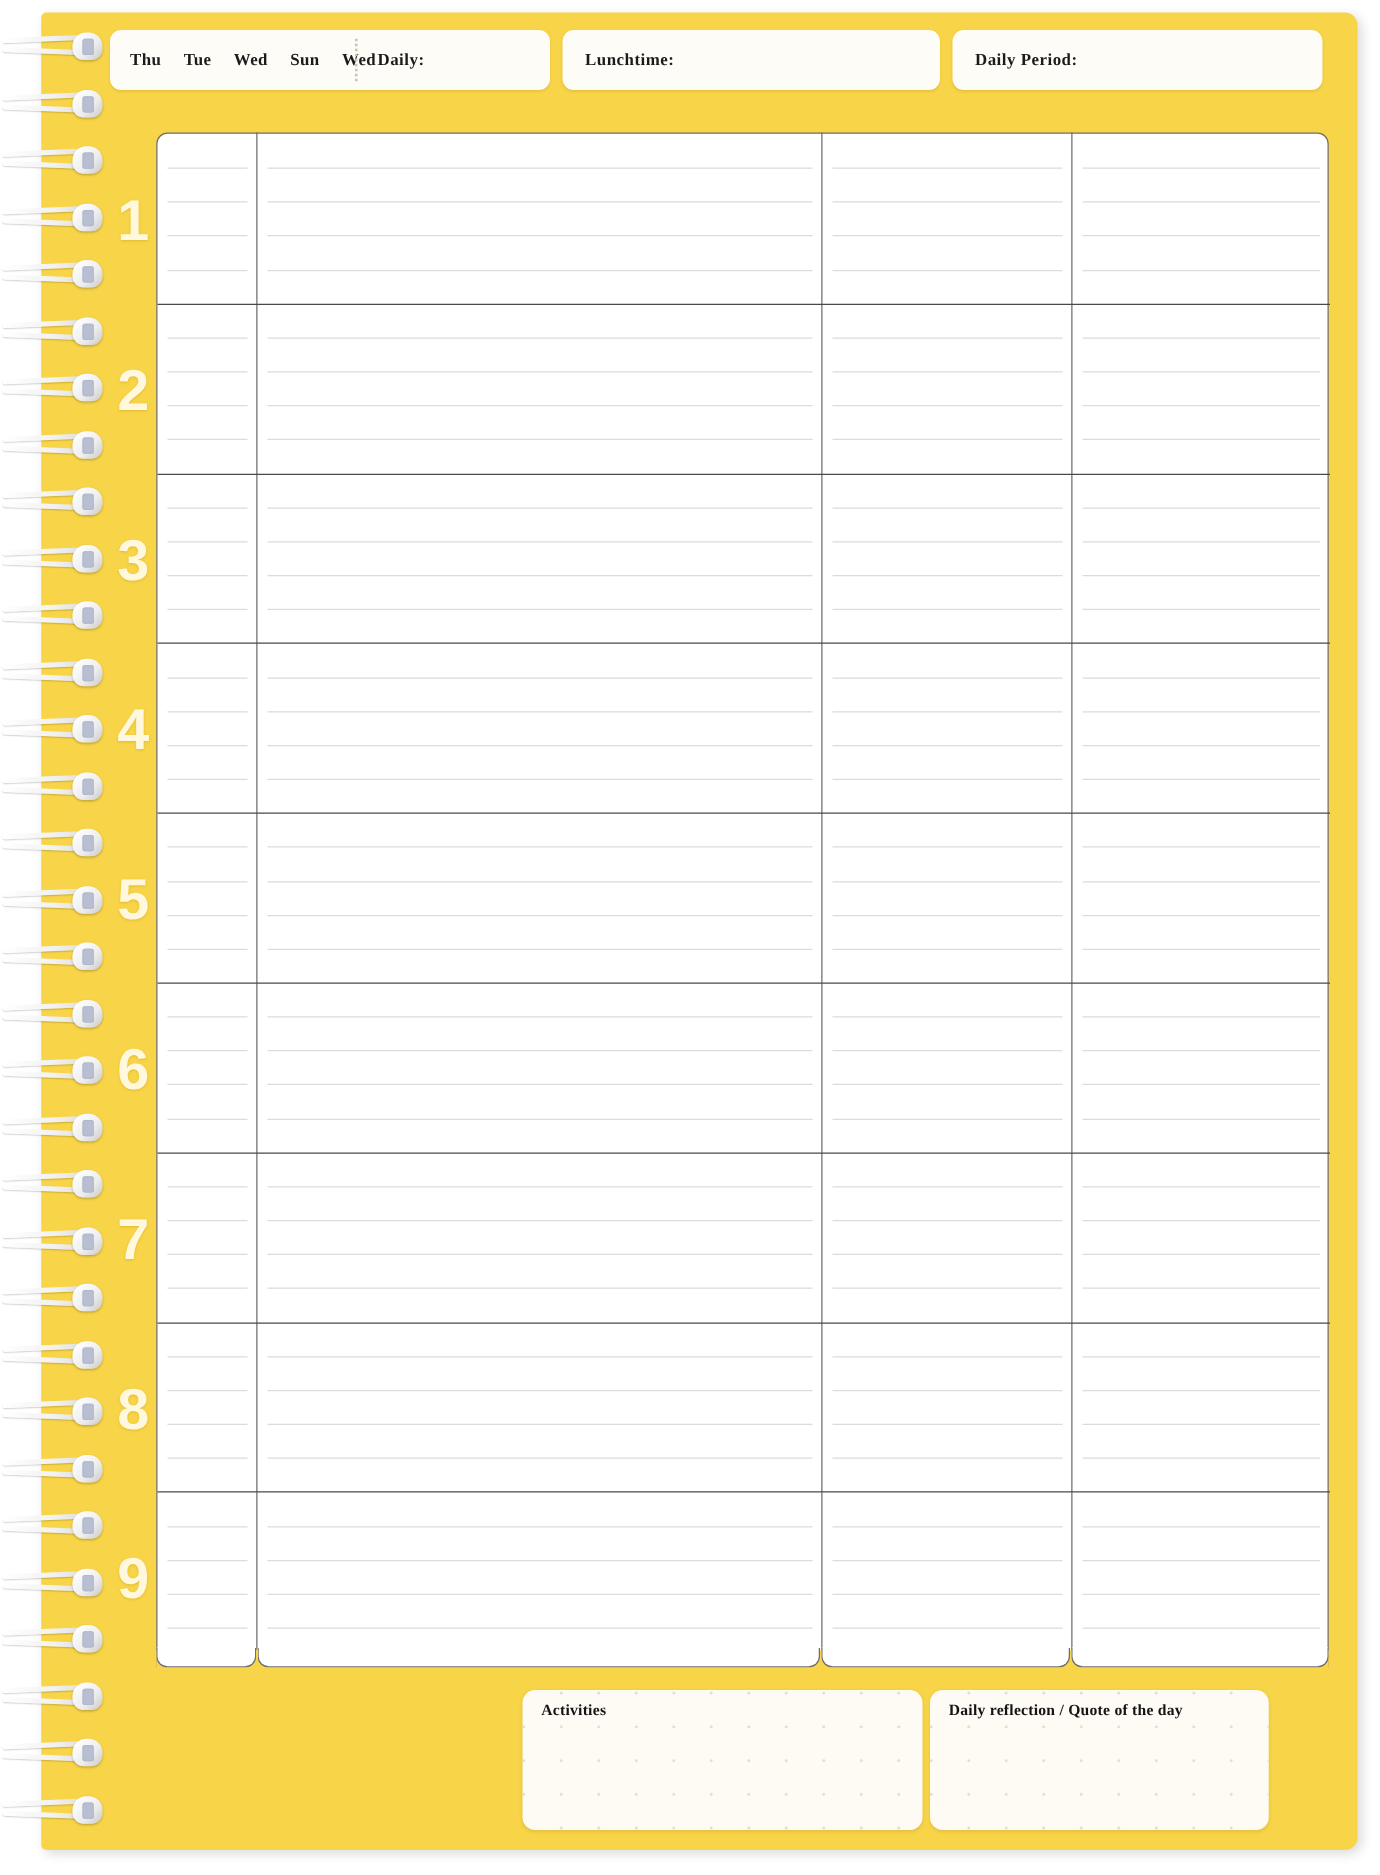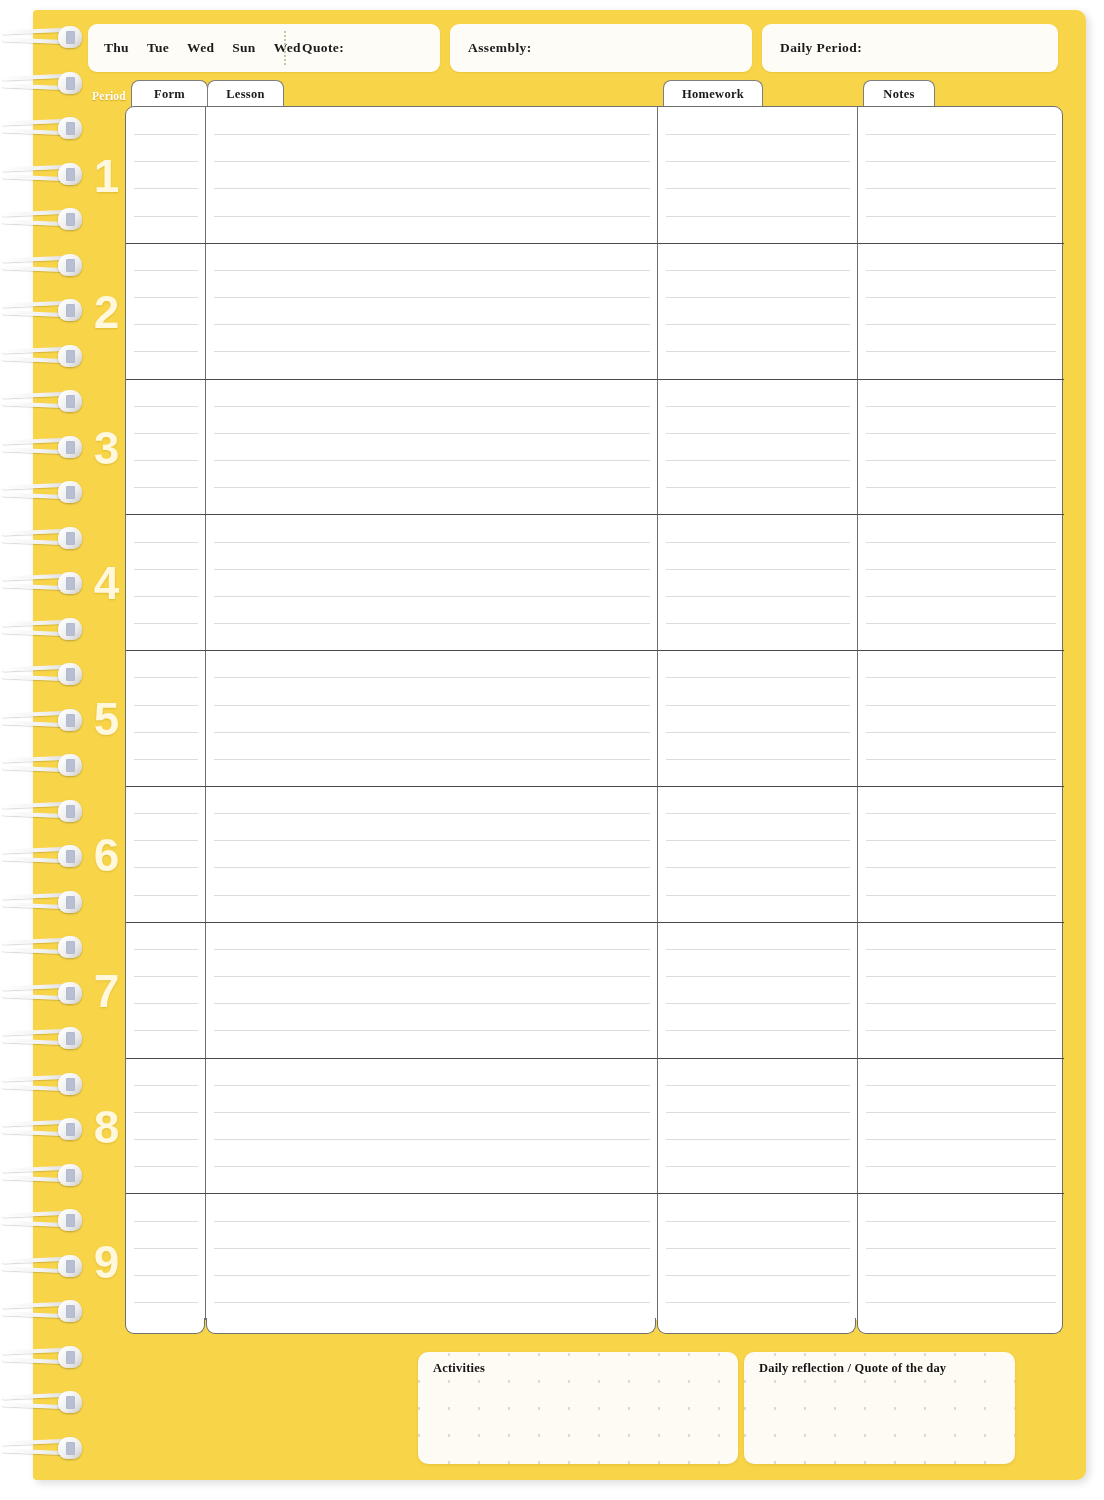--- a/index.html
+++ b/index.html
@@ -475,39 +475,32 @@
 
     <div class="info-field field-days">
       <div class="days-row">
         <span class="day-chip">Thu</span>
         <span class="day-chip">Tue</span>
         <span class="day-chip">Wed</span>
         <span class="day-chip">Sun</span>
         <span class="day-chip">Wed</span>
       </div>
       <div class="dot-divider"></div>
-      <div class="field-label lbl-date">Quote:</div>
+      <div class="field-label lbl-date">Daily:</div>
     </div>
 
     <div class="info-field field-assembly">
-      <div class="field-label lbl-assembly">Assembly:</div>
+      <div class="field-label lbl-assembly">Lunchtime:</div>
     </div>
 
     <div class="info-field field-formperiod">
       <div class="field-label lbl-formperiod">Daily Period:</div>
     </div>
   </div>
 
-  <div class="tabrow">
-    <div class="period-chip">Period</div>
-    <div class="tab tab-form">Form</div>
-    <div class="tab tab-lesson">Lesson</div>
-    <div class="tab tab-homework">Homework</div>
-    <div class="tab tab-notes">Notes</div>
-  </div>
 
   <div class="rail" id="rail">
       <div class="rail-num" style="top: 36px; height: 64px;">1</div>
       <div class="rail-num" style="top: 172px; height: 64px;">2</div>
       <div class="rail-num" style="top: 308px; height: 64px;">3</div>
       <div class="rail-num" style="top: 443px; height: 64px;">4</div>
       <div class="rail-num" style="top: 579px; height: 64px;">5</div>
       <div class="rail-num" style="top: 715px; height: 64px;">6</div>
       <div class="rail-num" style="top: 851px; height: 64px;">7</div>
       <div class="rail-num" style="top: 987px; height: 64px;">8</div>

